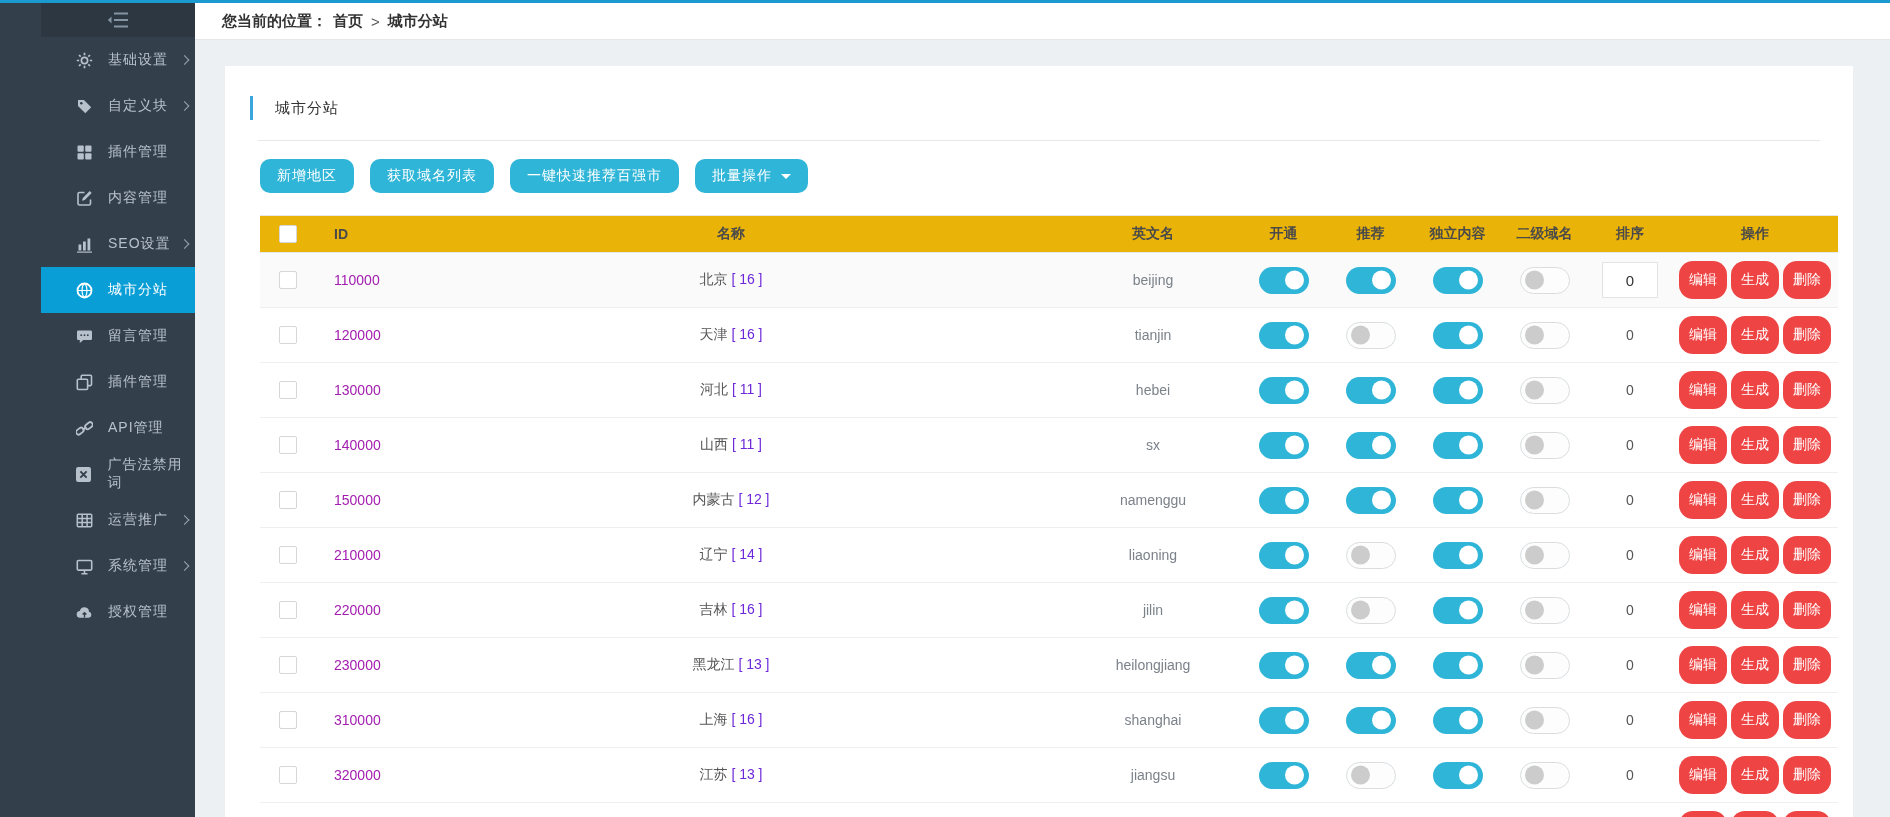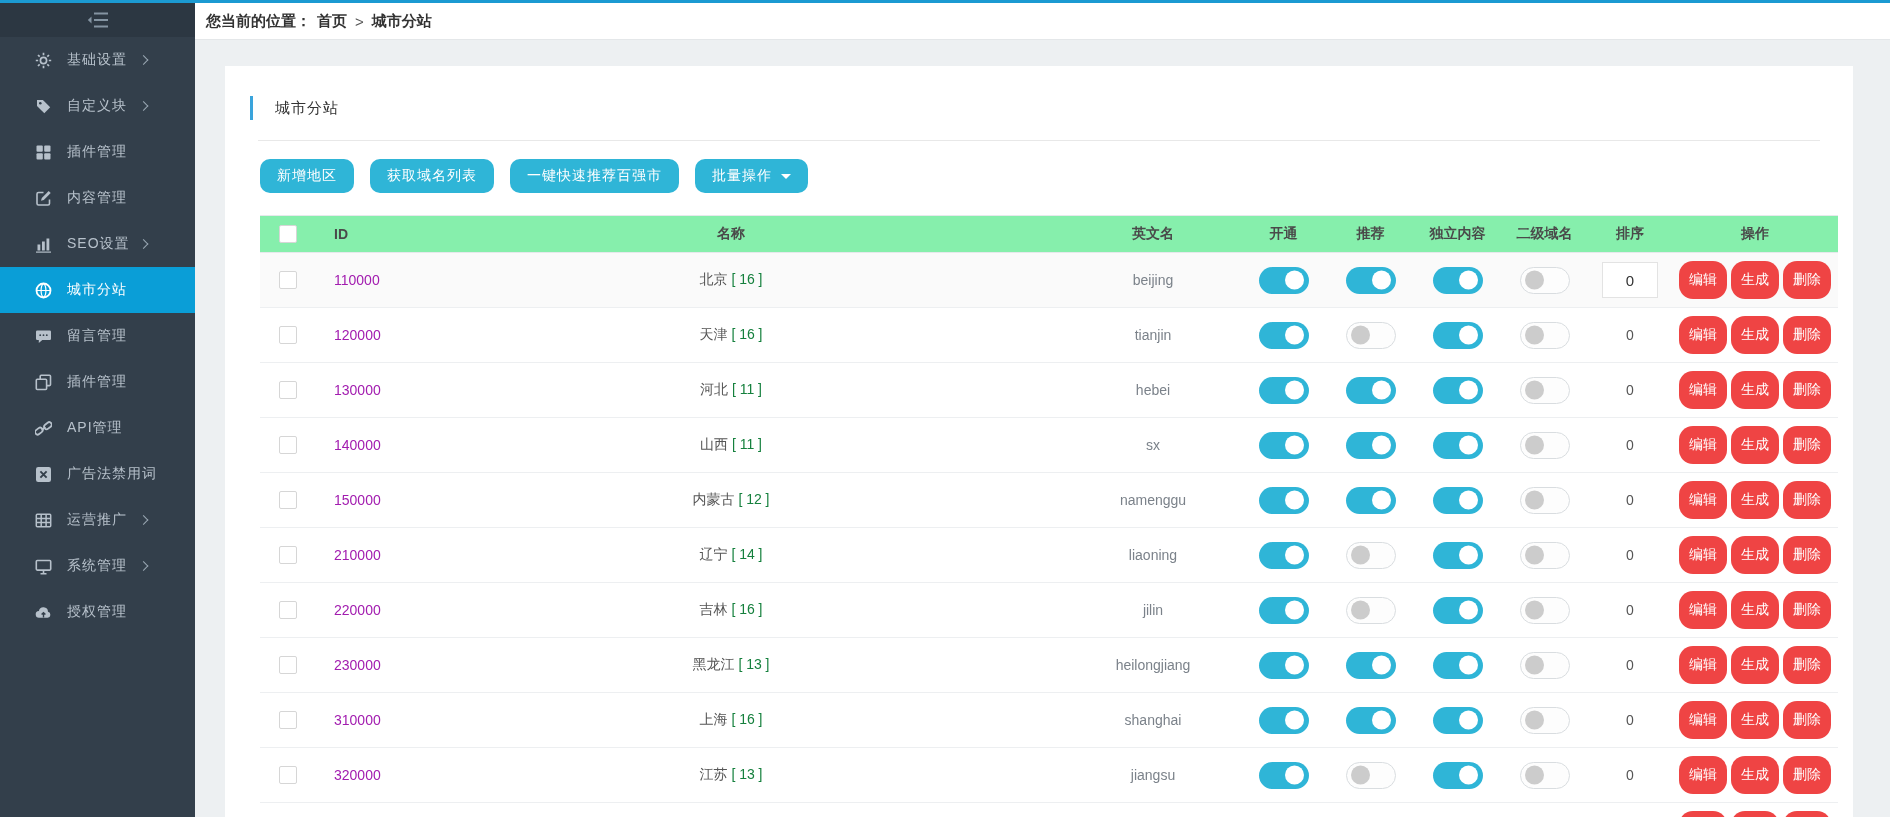--- a/index.html
+++ b/index.html
@@ -3,34 +3,34 @@
 <meta charset="utf-8">
 <style>
   * { margin:0; padding:0; box-sizing:border-box; }
   html,body { width:1890px; height:817px; overflow:hidden; background:#edf0f2;
     font-family:"Liberation Sans","DejaVu Sans",sans-serif; }
 
   
   .topline { position:absolute; left:0; top:0; width:1890px; height:3px; background:#1b9ad2; z-index:30; }
 
   
-  .sidebar { position:absolute; left:0; top:0; width:195px; height:817px; background:#333f4b; z-index:10; }
+  .sidebar { position:absolute; left:0; top:0; width:195px; height:817px; background:#333f4b; z-index:10;padding-left:41px; }
   .sb-head { height:37px; background:#2c3742; display:flex; align-items:center; justify-content:center; padding-top:3px; }
   .sb-head .mt-icon { color:#8494a2; width:22px; height:18px; }
   .mi { position:relative; height:46px; display:flex; align-items:center; padding-left:34px; cursor:pointer; color:#b7c1cb; }
   .mi.active { background:#0a9ed7; color:#ffffff; }
   .mi-ic { width:18px; height:18px; display:inline-flex; align-items:center; justify-content:center; color:inherit; }
   .mi-ic svg { width:17px; height:17px; }
   .mi-lb { margin-left:15px; font-size:14px; letter-spacing:1px; }
   .chev { position:absolute; left:140px; top:50%; width:7px; height:7px; border-top:1.5px solid #9aa7b3;
     border-right:1.5px solid #9aa7b3; transform:translateY(-50%) rotate(45deg); }
 
   
   .crumb-bar { position:absolute; left:195px; top:3px; right:0; height:37px; background:#ffffff;
-    border-bottom:1px solid #e4e7e9; display:flex; align-items:center; padding-left:11px;
+    border-bottom:1px solid #e4e7e9; display:flex; align-items:center; padding-left:27px;
     font-size:15px; color:#333; font-weight:700; z-index:5;}
   .crumb-bar a { color:#333; text-decoration:none; }
   .crumb-sep { margin:0 8px; font-weight:400; color:#555; }
   .crumb-prefix { margin-right:6px; }
 
   
   .content { position:absolute; left:195px; top:40px; right:0; bottom:0; background:#edf0f2; overflow:hidden; }
   .card { background:#ffffff; margin:26px 37px 0 30px; min-height:900px; }
 
   .card-title-row { display:flex; align-items:center; padding:30px 0 0 25px; }
@@ -38,34 +38,34 @@
   .card-title { margin-left:22px; font-size:15px; color:#333; letter-spacing:1px; }
   .card-divider { border-bottom:1px solid #e8e8e8; margin:20px 33px 0 33px; }
 
   .toolbar { display:flex; align-items:center; gap:16px; margin:18px 0 0 35px; }
   .tbtn { border:none; background:#2fb5d7; color:#fff; font-size:14px; height:34px; padding:0 17px;
     border-radius:10px; cursor:pointer; font-family:inherit; letter-spacing:1px; display:inline-flex; align-items:center; }
   .caret { width:0; height:0; border-left:5px solid transparent; border-right:5px solid transparent;
     border-top:5px solid #fff; margin-left:9px; display:inline-block; }
 
   table { width:1578px; margin:22px 15px 0 35px; border-collapse:collapse; table-layout:fixed; }
-  thead th { background:#86efac; border-top:1px solid #e6e9ec; border-bottom:1px solid #e6e9ec;
+  thead th { background:#eab308; border-top:1px solid #e6e9ec; border-bottom:1px solid #e6e9ec;
     height:37px; font-size:14px; color:#4a4a4a; font-weight:700; text-align:center; }
   .col-check { width:56px; }
   .col-id { width:230px; text-align:left; padding-left:18px; }
   .col-name { width:370px; }
   .col-en { width:324px; padding-left:150px; }
   .col-open,.col-rec,.col-ind,.col-sub { width:87px; }
   .col-sort { width:84px; }
   .col-op { width:166px; }
   tbody td { height:55px; border-bottom:1px solid #edeff1; text-align:center; font-size:14px; color:#555; }
   tbody td.col-id { color:#a21caf; }
   tbody td.col-en { color:#7b828a; }
   tr.hl { background:#fafafa; }
-  .cnt { color:#15803d; }
+  .cnt { color:#6d28d9; }
 
   .cbx { display:inline-block; width:18px; height:18px; background:#fff; border:1px solid #d6d6d6;
     border-radius:2px; cursor:pointer; vertical-align:middle; }
 
   .toggle { position:relative; display:inline-block; width:50px; height:27px; border-radius:14px;
     vertical-align:middle; cursor:pointer; }
   .toggle.on { background:#2fb5d7; }
   .toggle.on::after { content:""; position:absolute; right:5px; top:50%; transform:translateY(-50%);
     width:19px; height:19px; border-radius:50%; background:#fff; }
   .toggle.off { background:#fdfdfd; border:1px solid #d9dde0; }

